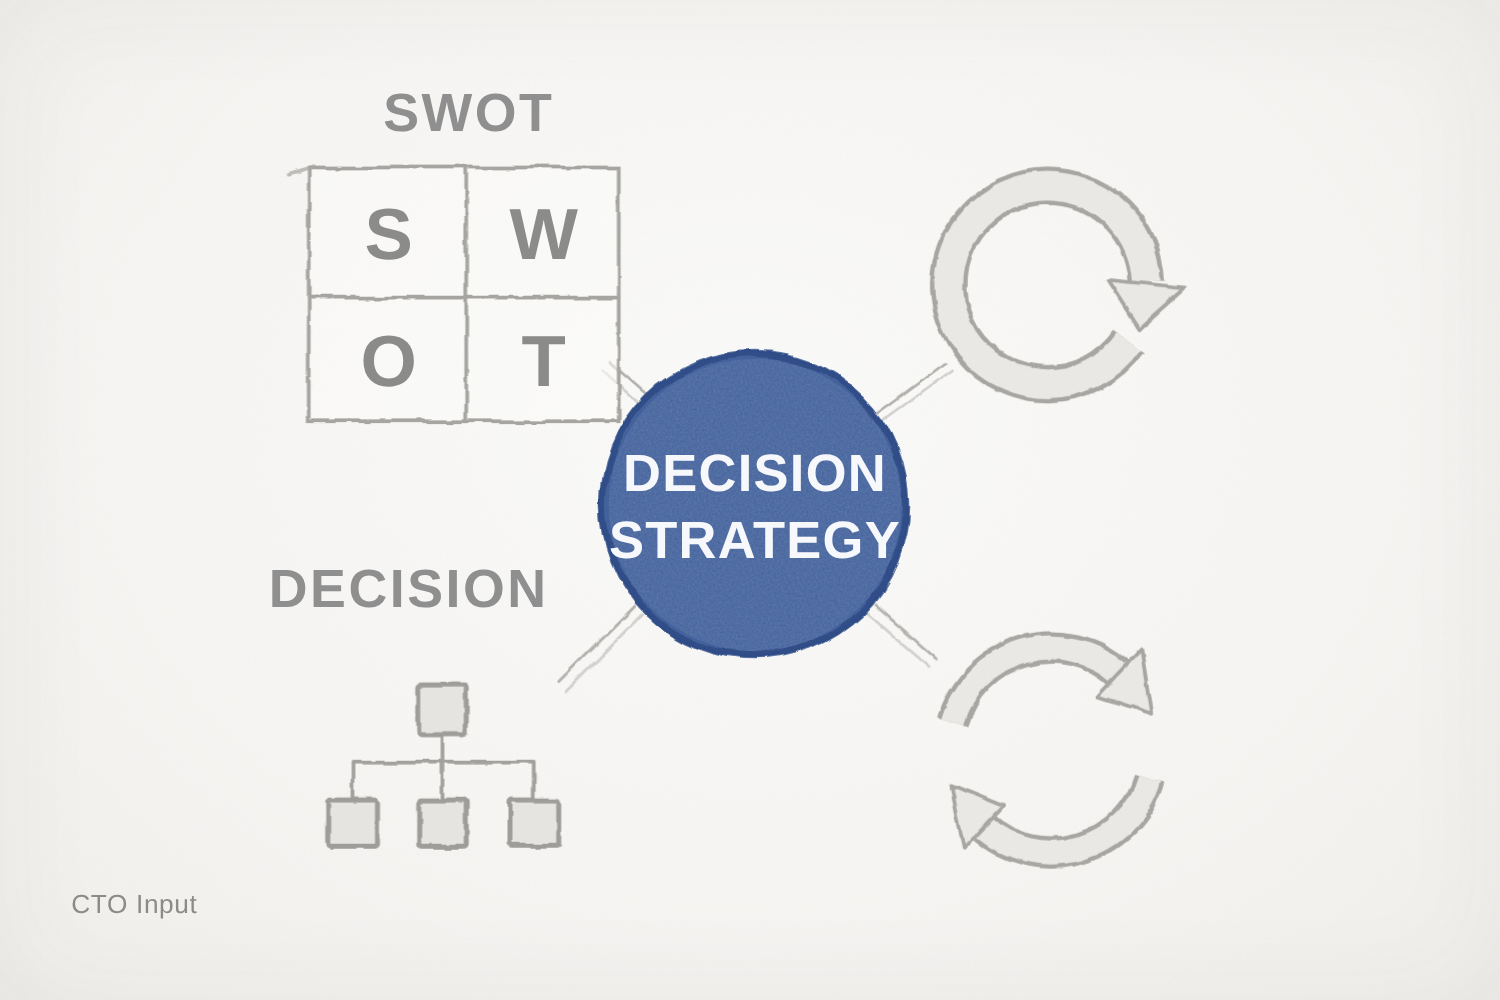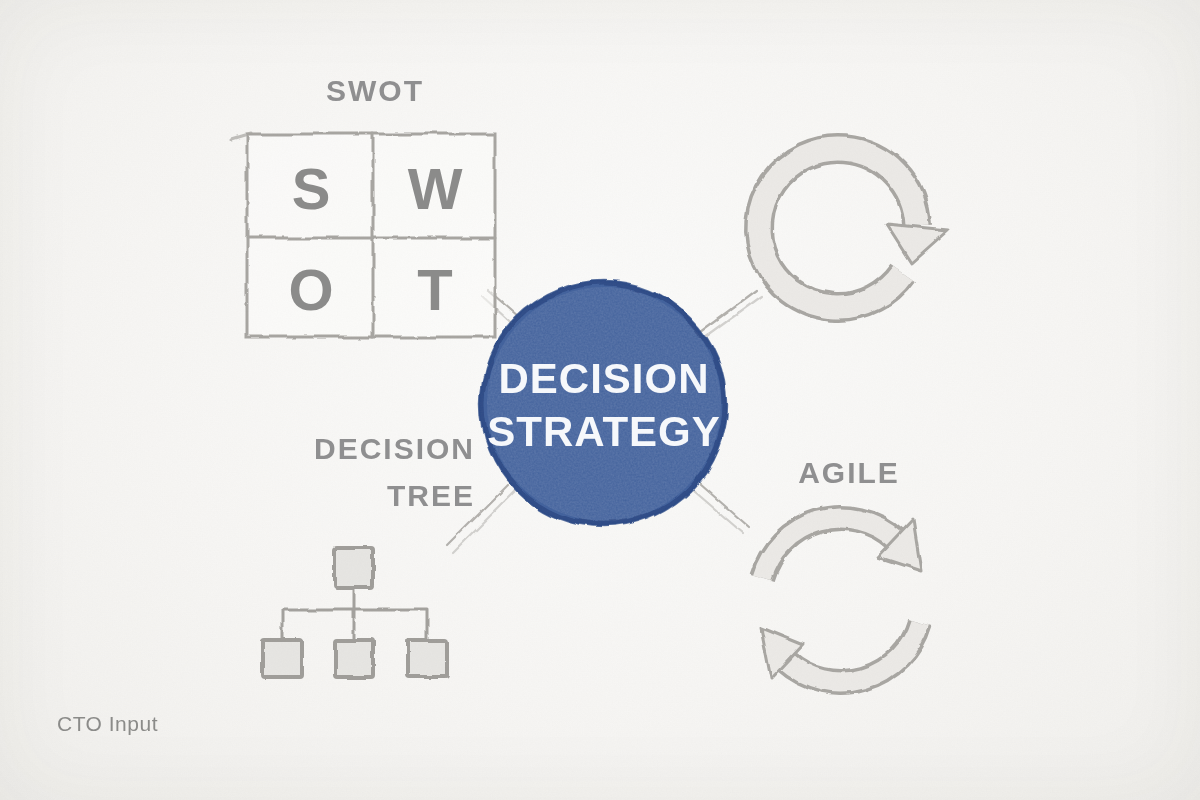--- a/index.html
+++ b/index.html
@@ -8,22 +8,22 @@
     width:1200px;height:800px;
     margin:0 auto;
     overflow:hidden;
     background:radial-gradient(ellipse at 50% 42%, #fbfbfa 0%, #f7f6f4 55%, #f1f0ed 100%);
     box-shadow:inset 0 0 90px rgba(60,55,45,0.05);
     font-family:"Liberation Sans","DejaVu Sans",sans-serif;
   }
   .layer{position:absolute;left:0;top:0;}
   .txt{position:absolute;transform:translate(-50%,-50%);white-space:nowrap;user-select:none;}
   .node-title{
-    font-size:30px;font-weight:700;letter-spacing:2px;
-    color:#8f8f90;text-align:right;
+    font-size:43px;font-weight:700;letter-spacing:2px;
+    color:#8f8f90;text-align:left;
   }
   .node-title.two-line{white-space:normal;line-height:47px;width:260px;}
   .swot-letter{
     font-size:58px;font-weight:700;color:#8b8b8a;letter-spacing:0;
   }
   .center-label{
     font-size:42px;font-weight:700;color:#f6f8fb;
     letter-spacing:1px;line-height:53px;text-align:center;
   }
   .caption{
@@ -107,21 +107,20 @@
     <rect width="1200" height="800" filter="url(#paperF)"></rect>
   </svg>
 
   <div class="txt node-title" style="left:375px;top:91px;">SWOT</div>
   <div class="txt swot-letter" style="left:311px;top:188px;">S</div>
   <div class="txt swot-letter" style="left:435px;top:188px;">W</div>
   <div class="txt swot-letter" style="left:311px;top:289px;">O</div>
   <div class="txt swot-letter" style="left:435px;top:289px;">T</div>
 
 
-  <div class="txt node-title two-line" style="left:345px;top:472px;"><span>DECISION</span><br><span>TREE</span></div>
+  <div class="txt node-title two-line" style="left:345px;top:472px;"><span>DECISION</span><br></div>
 
-  <div class="txt node-title" style="left:849px;top:473px;">AGILE</div>
 
   <div class="txt center-label" style="left:604px;top:405px;"><span>DECISION</span><br><span>STRATEGY</span></div>
 
   <div class="caption">CTO Input</div>
 
 </div>
 
 </body></html>

